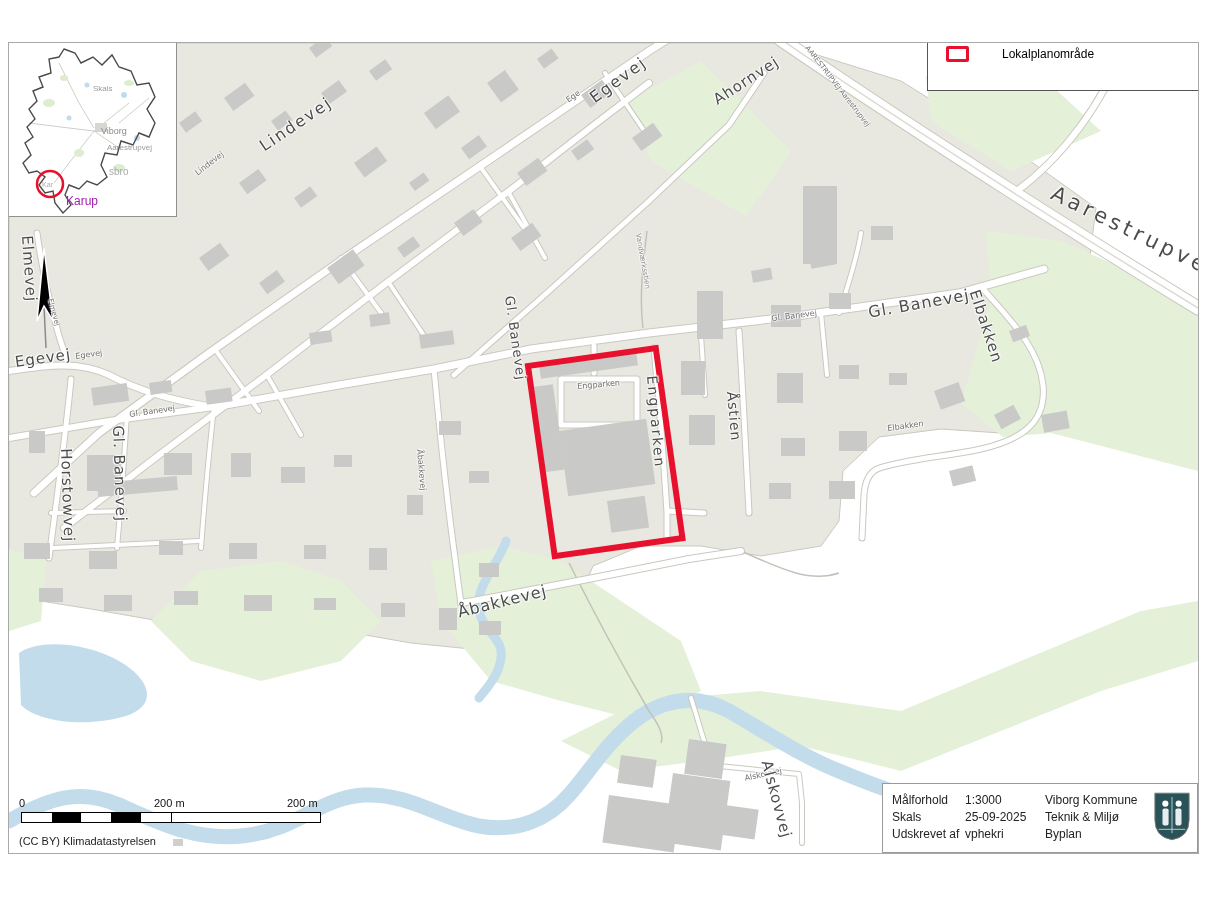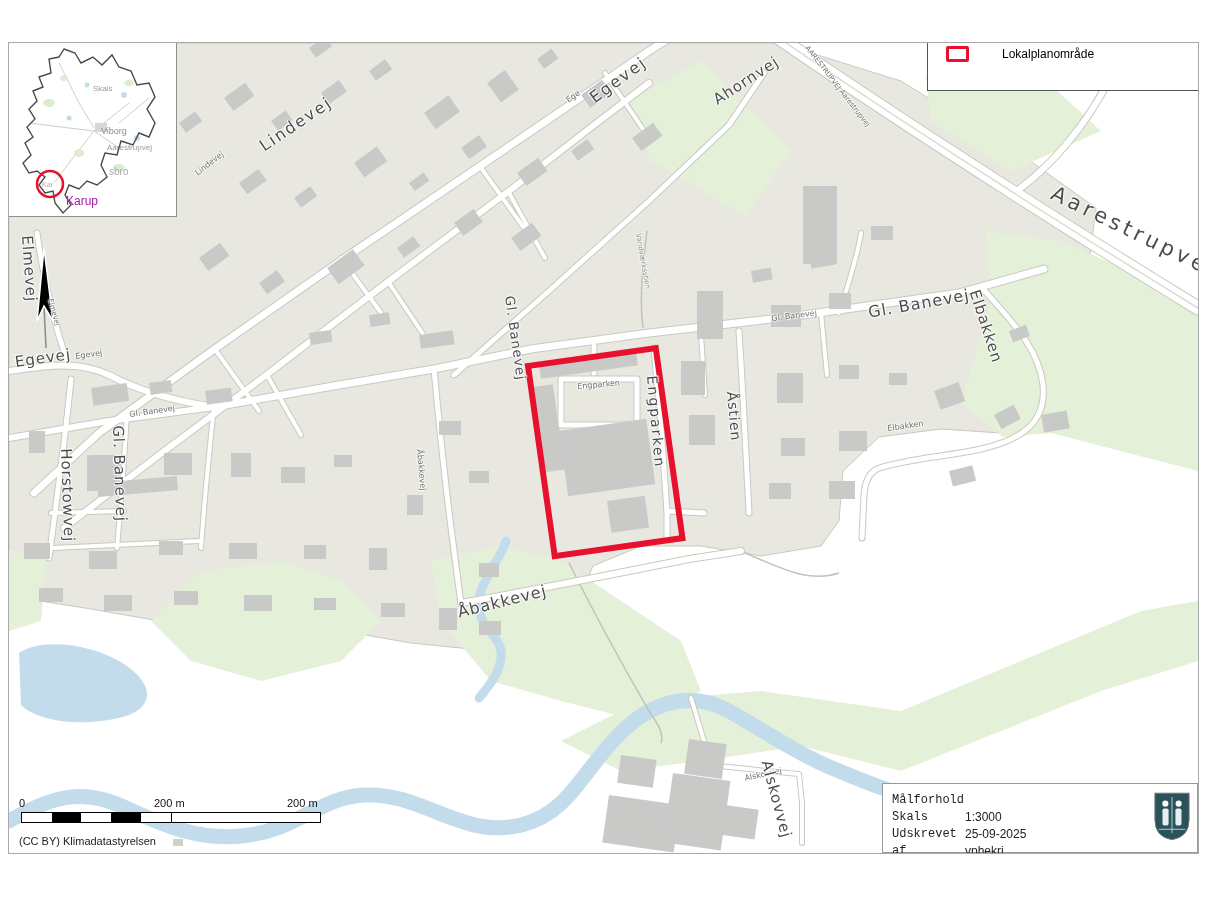--- a/index.html
+++ b/index.html
@@ -30,21 +30,21 @@
           display:flex;background:#fff;}
   #sb-bar .seg{height:100%;}
   
   #attribution{position:absolute;left:10px;top:792px;font-size:11px;color:#222;z-index:20;}
   #attr-chip{position:absolute;left:164px;top:796px;width:10px;height:7px;background:#cfcfcb;}
   
   #infobox{position:absolute;left:873px;top:740px;width:314px;height:68px;background:#fff;
            border:1px solid #999;z-index:30;font-size:12px;color:#222;}
   #infobox .cols{position:absolute;left:9px;top:8px;display:flex;line-height:17px;}
   #infobox .col{display:flex;flex-direction:column;}
-  #infobox .col.c1{width:73px;font-family:Liberation Mono, monospace;}
+  #infobox .col.c1{width:73px;}
   #infobox .col.c2{width:80px;justify-content:flex-end;}
   #infobox .col.c3{width:110px;}
   #crest{position:absolute;right:6px;top:7px;}
 </style>
 </head>
 <body>
 
 <div id="page">
 
   <div id="map-frame">
@@ -319,20 +319,25 @@
         <div class="col c1" id="ib-labels">
             <span>Målforhold</span>
             <span>Skals</span>
             <span>Udskrevet af</span>
           </div>
         <div class="col c2" id="ib-values">
             <span>1:3000</span>
             <span>25-09-2025</span>
             <span>vphekri</span>
           </div>
+        <div class="col c3" id="ib-depts">
+            <span>Viborg Kommune</span>
+            <span>Teknik &amp; Miljø</span>
+            <span>Byplan</span>
+          </div>
       </div>
       <svg id="crest" width="38" height="50" viewBox="0 0 40 52">
         <path d="M2 2 H38 V30 Q38 48 20 51 Q2 48 2 30 Z" fill="#2a5359" stroke="#777" stroke-width="1"></path>
         <circle cx="13" cy="13" r="3.2" fill="#fff"></circle>
         <circle cx="27" cy="13" r="3.2" fill="#fff"></circle>
         <rect x="10" y="18" width="6.4" height="18" rx="2" fill="#e8eef0"></rect>
         <rect x="23.6" y="18" width="6.4" height="18" rx="2" fill="#e8eef0"></rect>
         <line x1="20" y1="6" x2="20" y2="44" stroke="#bcd0d4" stroke-width="1"></line>
         <line x1="6" y1="40" x2="34" y2="40" stroke="#bcd0d4" stroke-width="1"></line>
       </svg>

